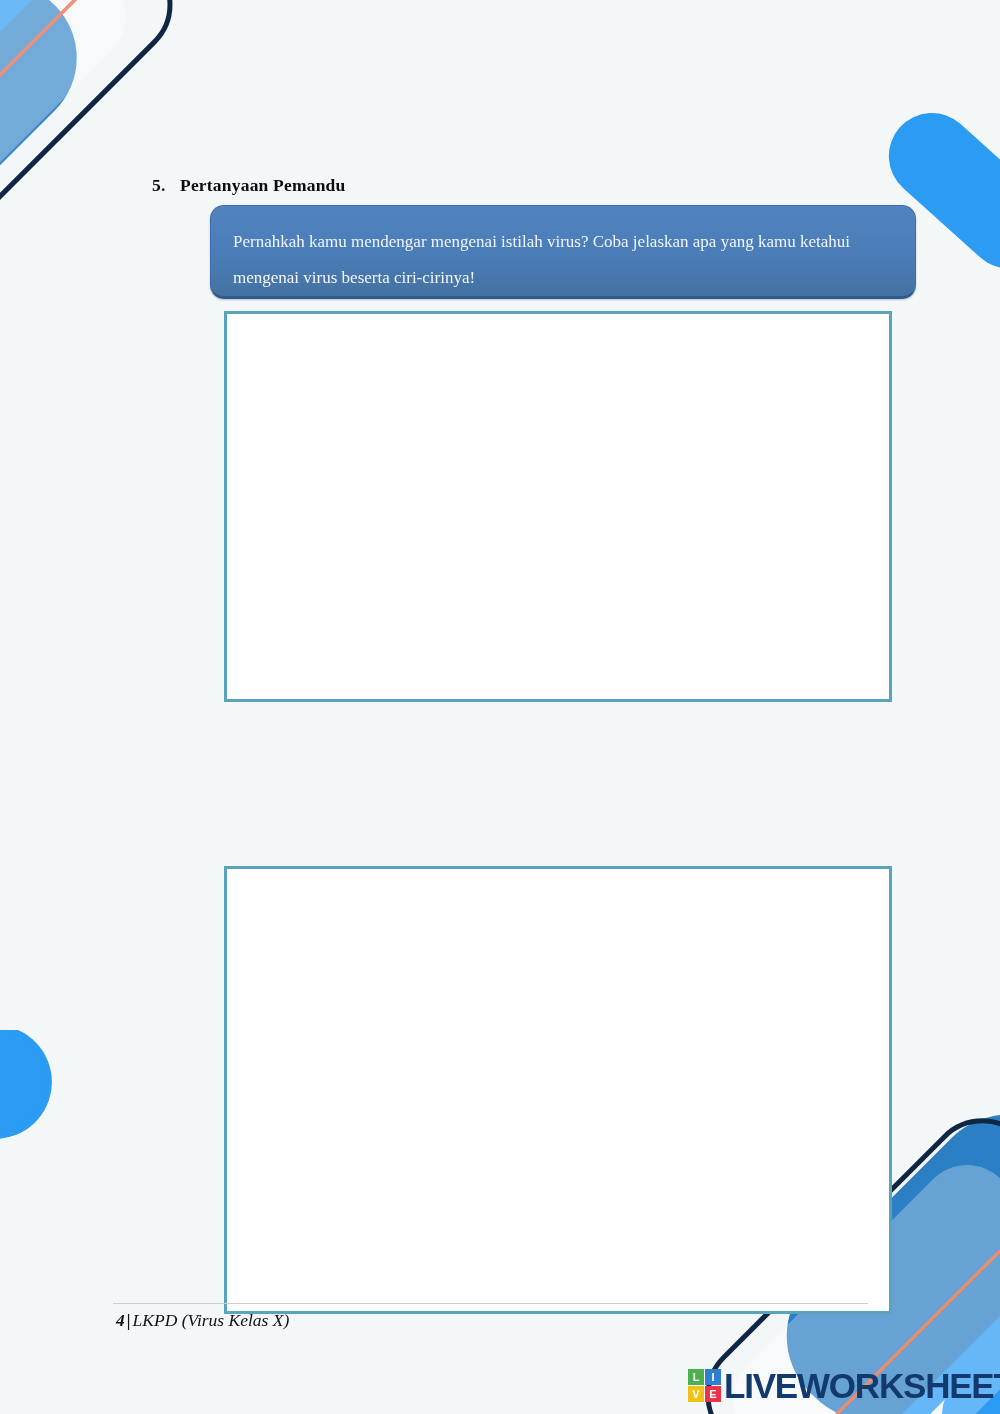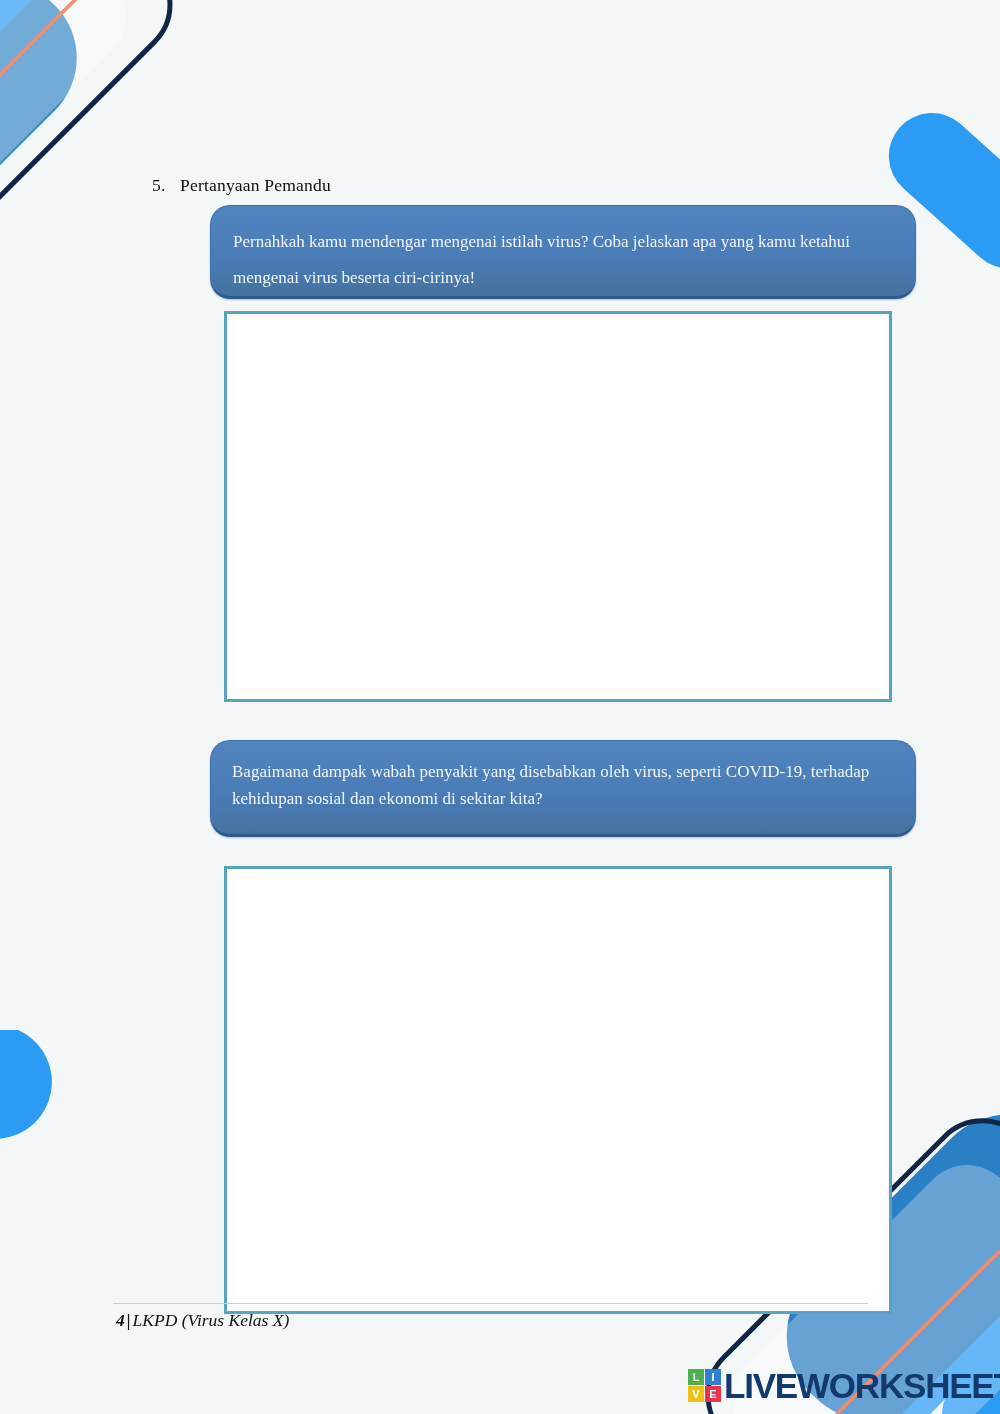--- a/index.html
+++ b/index.html
@@ -40,37 +40,37 @@
     position: absolute;
     inset: 0;
     z-index: 2;
   }
 
   .section-heading {
     position: absolute;
     left: 152px;
     top: 175px;
     font-family: "Liberation Serif", serif;
-    font-weight: normal;
+    font-weight: bold;
     font-size: 17.5px;
     color: #0d0d0d;
     letter-spacing: 0.2px;
     white-space: nowrap;
   }
   .section-heading .num {
     display: inline-block;
     min-width: 28px;
   }
 
   .question-box {
     position: absolute;
     background: linear-gradient(180deg, #5184bf 0%, #4a7cb8 55%, #44729f 100%);
     border: 1px solid #3e6ea8;
     border-bottom: 3px solid #2f5b8c;
-    border-radius: 20px;
+    border-radius: 14px;
     box-sizing: border-box;
     color: #ffffff;
     font-family: "Liberation Serif", serif;
     box-shadow: 0 1px 2px rgba(20,50,90,0.28);
   }
   .question-box .qtext {
     display: block;
     color: #f2f6fb;
   }
 
@@ -249,23 +249,20 @@
     <div class="section-heading">
       <span class="num">5.</span><span>Pertanyaan Pemandu</span>
     </div>
 
     <div class="question-box" id="question-box-1">
       <span class="qtext">Pernahkah kamu mendengar mengenai istilah virus? Coba jelaskan apa yang kamu ketahui mengenai virus beserta ciri-cirinya!</span>
     </div>
 
     <div class="answer-box" id="answer-box-1" contenteditable="true" placeholder="" style=""></div>
 
-    <div class="question-box" id="question-box-2">
-      <span class="qtext">Bagaimana dampak wabah penyakit yang disebabkan oleh virus, seperti COVID-19, terhadap kehidupan sosial dan ekonomi di sekitar kita?</span>
-    </div>
 
     <div class="answer-box" id="answer-box-2" contenteditable="true" placeholder="" style=""></div>
 
     <div class="footer-rule"></div>
     <div class="footer-text">
       <span class="pagenum">4</span><span class="sep">|</span><span>LKPD (Virus Kelas X)</span>
     </div>
 
   </div>
 

